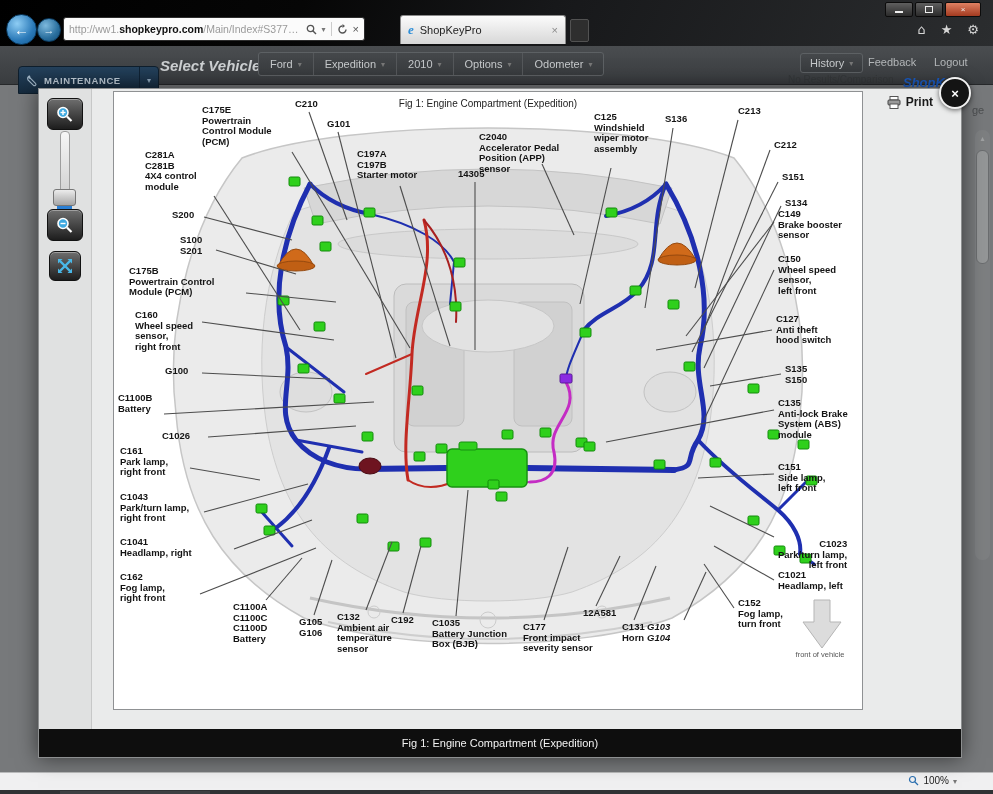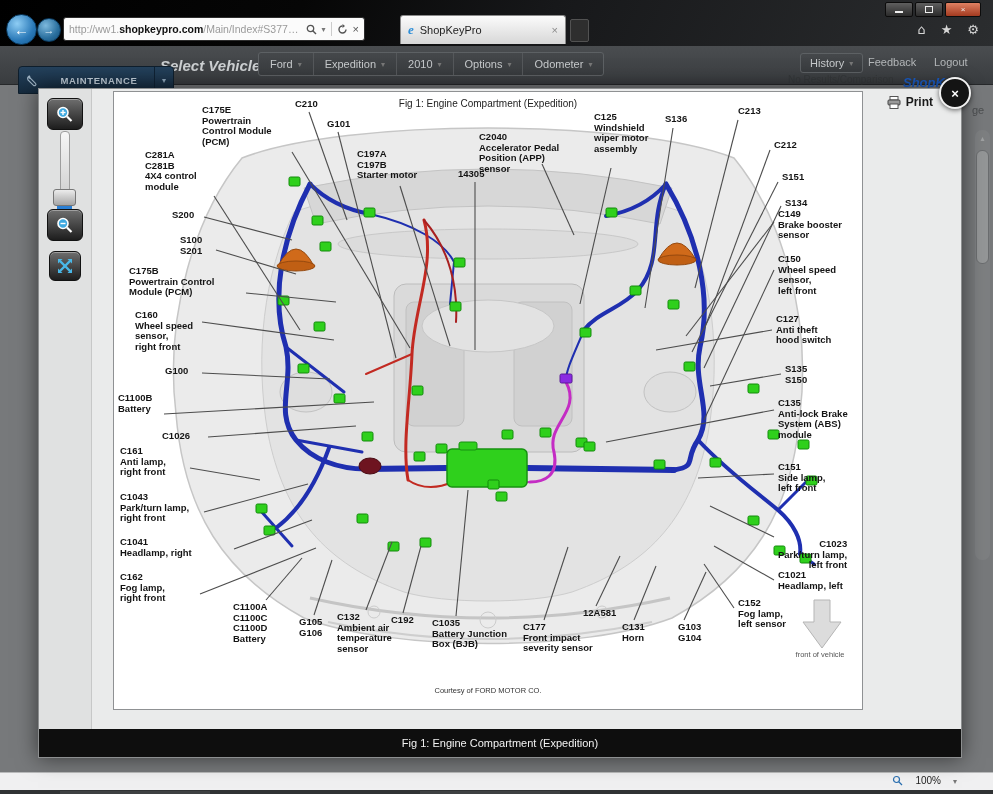--- a/index.html
+++ b/index.html
@@ -50,23 +50,23 @@
   .veh-group{position:absolute;left:258px;top:6px;height:22px;display:flex;align-items:stretch;
     border:1px solid #5d6164;border-radius:3px;background:linear-gradient(#45484b,#383b3e);}
   .vm{display:flex;align-items:center;padding:0 11px;font-size:11px;color:#c6c9cb;gap:5px;}
   .vm-sep{border-left:1px solid #55585b;}
   .history-btn{position:absolute;left:800px;top:7px;height:20px;display:flex;align-items:center;gap:5px;
     padding:0 9px;border:1px solid #5d6164;border-radius:3px;font-size:11px;color:#c6c9cb;
     background:linear-gradient(#45484b,#383b3e);box-sizing:border-box;}
   .bar-link{position:absolute;top:10px;font-size:11px;color:#b4b7b9;}
 
   
-  .maint-tab{position:absolute;left:18px;top:66px;width:156px;height:28px;z-index:3;
+  .maint-tab{position:absolute;left:18px;top:66px;width:141px;height:28px;z-index:3;
     background:linear-gradient(#24415c,#152a3d);border:1px solid #0f1f2d;border-radius:4px 4px 0 0;
-    display:flex;align-items:center;box-sizing:border-box;text-align:center;}
+    display:flex;align-items:center;box-sizing:border-box;}
   .maint-label{flex:1;font-size:9.5px;font-weight:bold;letter-spacing:.6px;color:#c4d1dc;padding-left:5px;}
   .maint-caret{width:18px;align-self:stretch;display:flex;align-items:center;justify-content:center;
     border-left:1px solid #0f2234;color:#8fa8bd;font-size:8px;font-family:"DejaVu Sans",sans-serif;}
   .maint-icon{margin-left:7px;display:flex;}
   .bg-results{position:absolute;left:788px;top:74px;font-size:10px;color:#35383a;z-index:2;}
   .bg-brand{position:absolute;left:903px;top:75px;font-size:13px;font-weight:bold;font-style:italic;
     color:#1a5dc8;z-index:2;}
   .bg-frag{position:absolute;left:972px;top:104px;font-size:11px;color:#4c4e50;z-index:2;}
   .page-scrollbar{position:absolute;right:3px;top:130px;width:15px;height:430px;background:#7d7f81;
     border-radius:7px;z-index:2;}
@@ -103,21 +103,21 @@
   .courtesy{position:absolute;left:0;right:0;top:594px;text-align:center;font-size:7.5px;color:#333;}
   .front-label{position:absolute;left:664px;top:558px;width:84px;text-align:center;font-size:7.5px;color:#555;}
   .fig-label{position:absolute;font-size:9.5px;line-height:10.5px;font-weight:bold;color:#141414;white-space:pre;}
   .art{position:absolute;left:0;top:0;}
   .caption-bar{position:absolute;left:0;right:0;bottom:0;height:28px;background:#0e0e0e;color:#f2f2f2;
     font-size:11px;text-align:center;line-height:28px;}
 
   
   .statusbar{position:absolute;left:0;right:0;top:772px;height:18px;background:#f0f0f1;
     border-top:1px solid #b9babb;}
-  .zoomctl{position:absolute;right:36px;top:2px;display:flex;align-items:flex-end;gap:12px;
+  .zoomctl{position:absolute;right:36px;top:2px;display:flex;align-items:flex-end;gap:4px;
     font-size:10px;color:#222;}
   .taskbar{position:absolute;left:0;right:0;bottom:0;height:4px;background:#303234;}
   .taskbar .tk{position:absolute;top:1px;height:3px;background:#3e4042;}
 </style>
 </head>
 <body>
 
 <div class="screen">
 
   <div class="chrome">
@@ -457,37 +457,37 @@
           <div class="fig-label" style="left: 664px; top: 370px;">C151
 Side lamp,
 left front</div>
           <div class="fig-label" style="left: 664px; top: 447px; text-align: right;">C1023
 Park/turn lamp,
 left front</div>
           <div class="fig-label" style="left: 664px; top: 478px;">C1021
 Headlamp, left</div>
           <div class="fig-label" style="left: 624px; top: 506px;">C152
 Fog lamp,
-left sensor</div>
+turn front</div>
           <div class="fig-label" style="left: 58px; top: 118px;">S200</div>
           <div class="fig-label" style="left: 66px; top: 143px;">S100
 S201</div>
           <div class="fig-label" style="left: 15px; top: 174px;">C175B
 Powertrain Control
 Module (PCM)</div>
           <div class="fig-label" style="left: 13px; top: 218px; margin-left: 8px;">C160
 Wheel speed
 sensor,
 right front</div>
           <div class="fig-label" style="left: 51px; top: 274px;">G100</div>
           <div class="fig-label" style="left: 4px; top: 301px;">C1100B
 Battery</div>
           <div class="fig-label" style="left: 48px; top: 339px;">C1026</div>
           <div class="fig-label" style="left: 6px; top: 354px;">C161
-Anti lamp,
+Park lamp,
 right front</div>
           <div class="fig-label" style="left: 6px; top: 400px;">C1043
 Park/turn lamp,
 right front</div>
           <div class="fig-label" style="left: 6px; top: 445px;">C1041
 Headlamp, right</div>
           <div class="fig-label" style="left: 6px; top: 480px;">C162
 Fog lamp,
 right front</div>
           <div class="fig-label" style="left: 119px; top: 510px;">C1100A
@@ -503,25 +503,24 @@
           <div class="fig-label" style="left: 277px; top: 523px;">C192</div>
           <div class="fig-label" style="left: 318px; top: 526px;">C1035
 Battery Junction
 Box (BJB)</div>
           <div class="fig-label" style="left: 409px; top: 530px;">C177
 Front impact
 severity sensor</div>
           <div class="fig-label" style="left: 463px; top: 516px; margin-left: 6px;">12A581</div>
           <div class="fig-label" style="left: 508px; top: 530px;">C131
 Horn</div>
-          <div class="fig-label" style="left: 564px; top: 530px;">G103
+          <div class="fig-label" style="left: 533px; top: 530px; font-style: italic;">G103
 G104</div>
         </div>
       <div class="front-label">front of vehicle</div>
-      <div class="courtesy">Courtesy of FORD MOTOR CO.</div>
     </div>
 
     <div class="caption-bar">Fig 1: Engine Compartment (Expedition)</div>
     <div class="modal-close">
         <span>×</span>
       </div>
   </div>
 
   <div class="statusbar">
     <div class="zoomctl">

